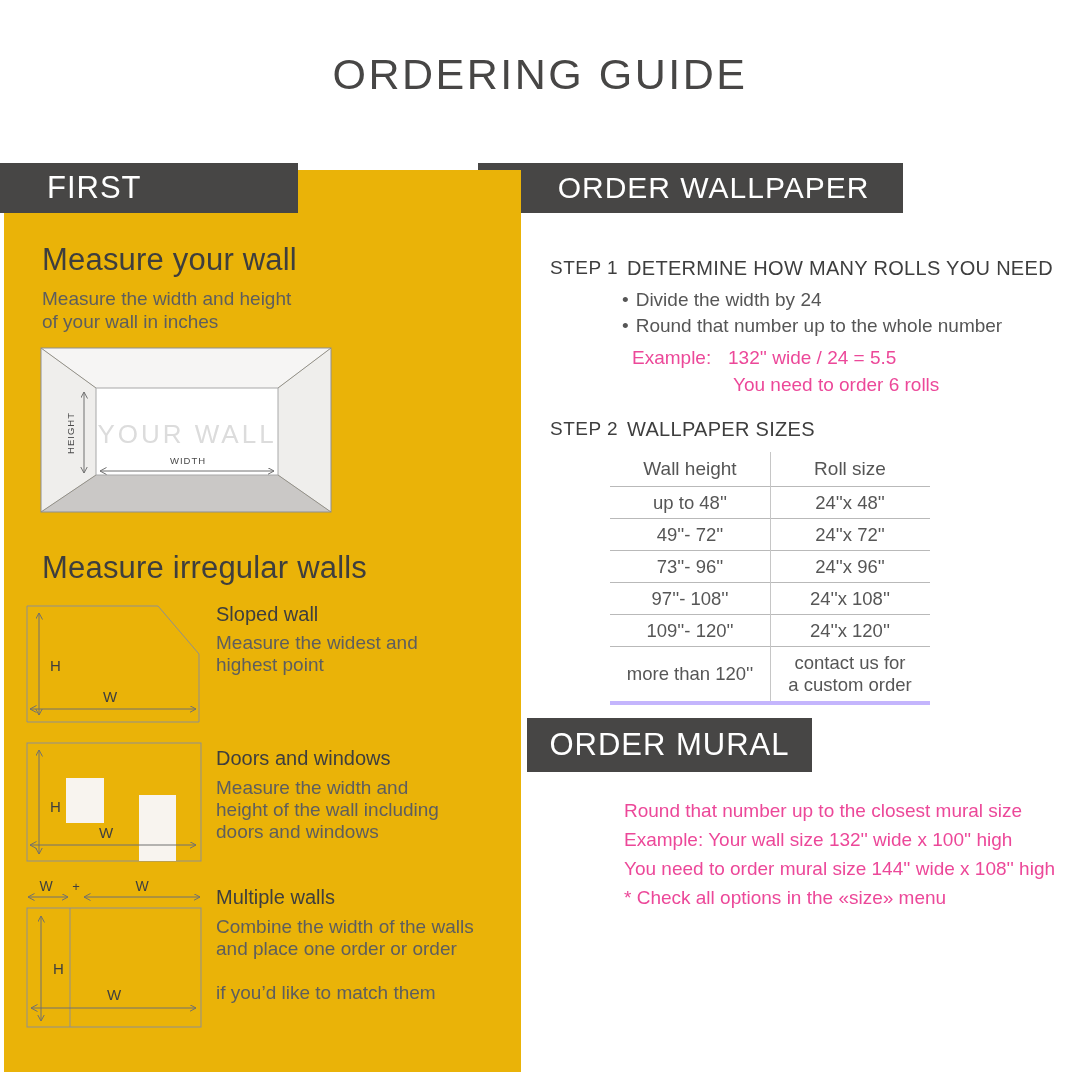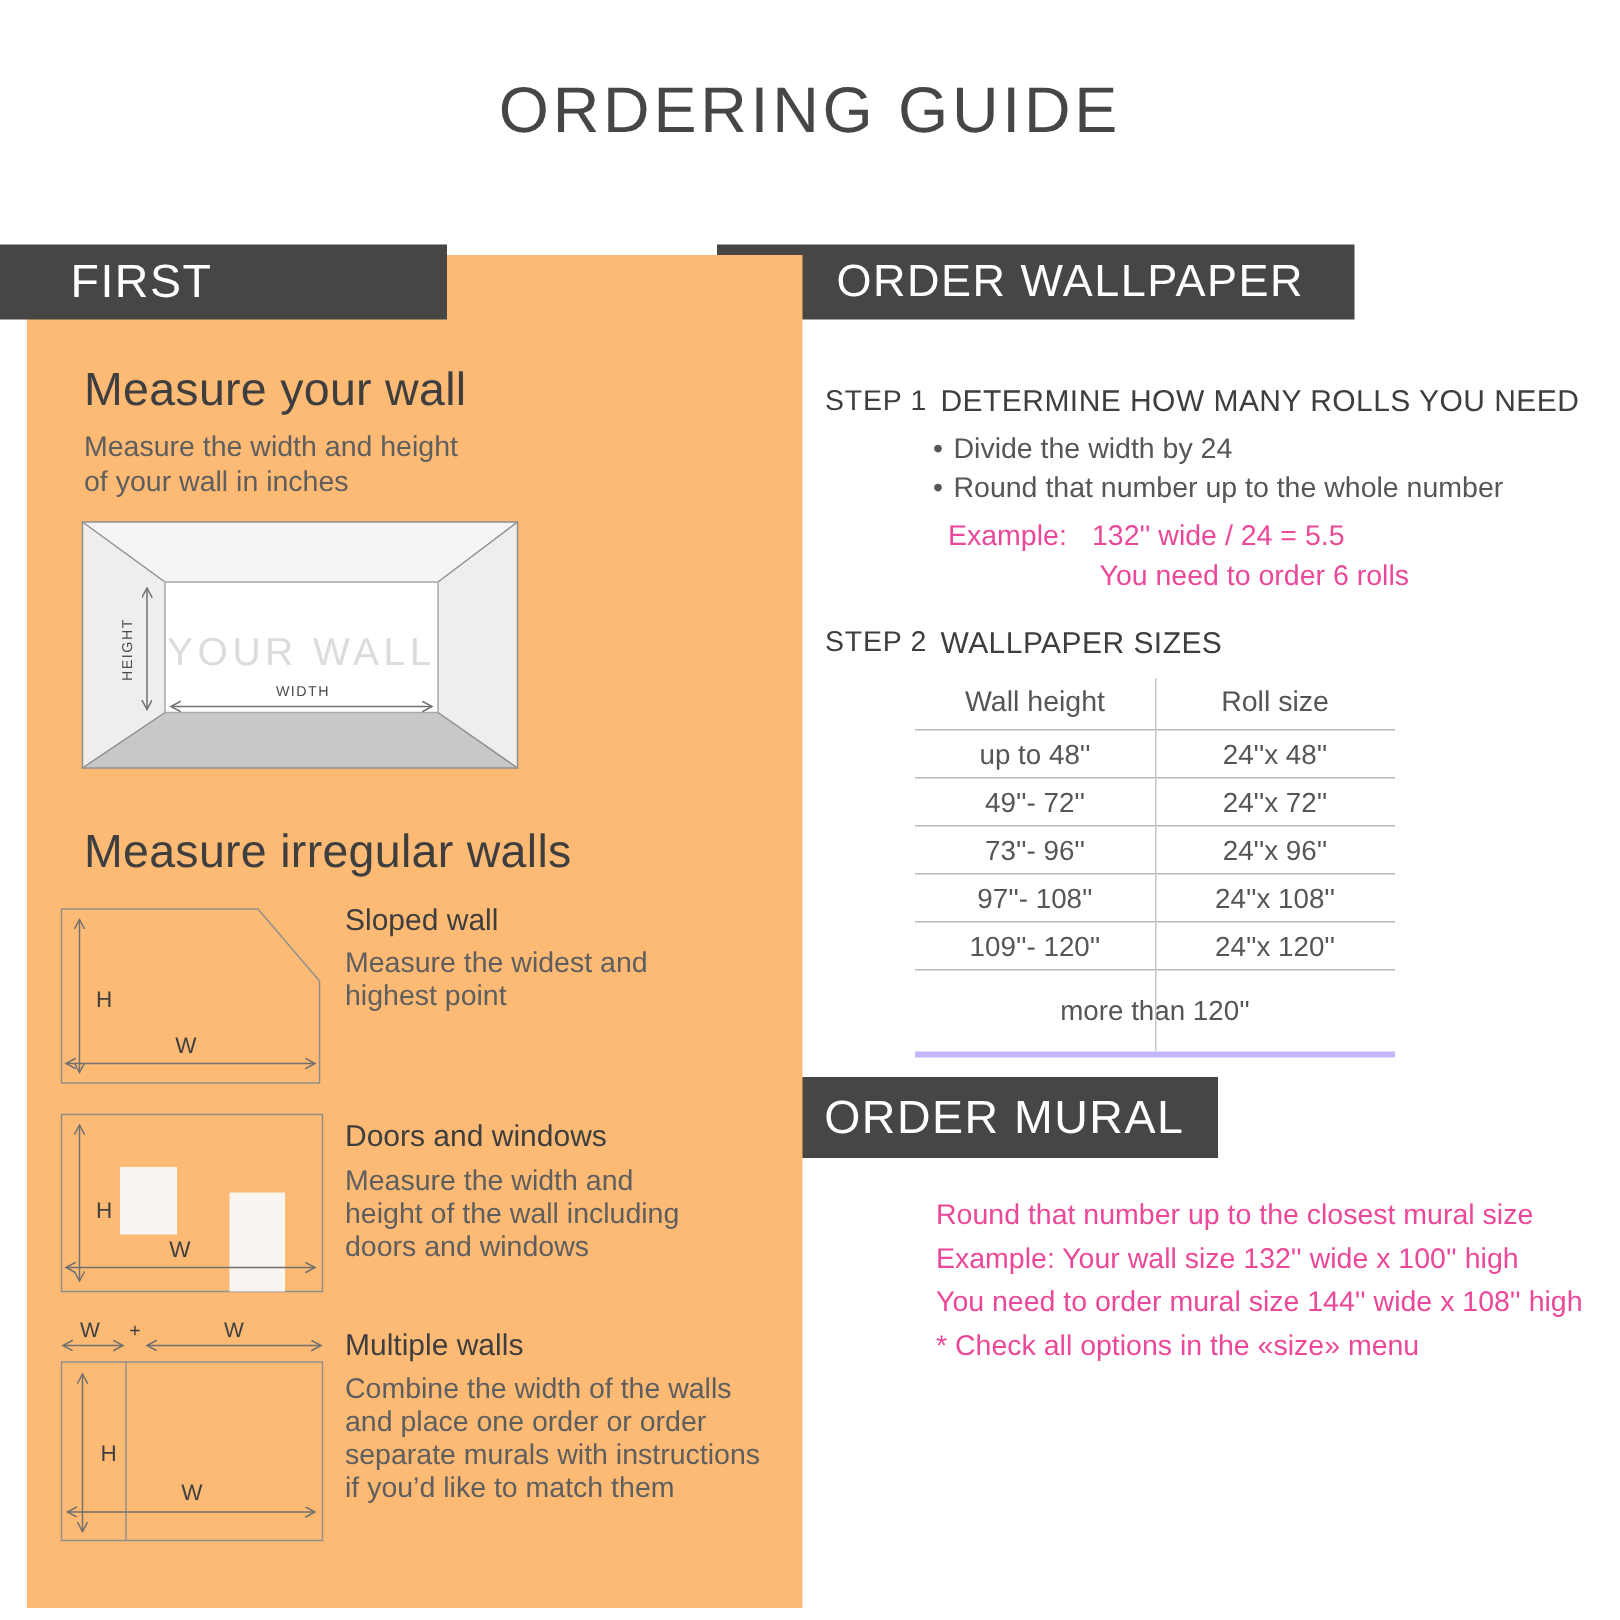--- a/index.html
+++ b/index.html
@@ -14,22 +14,22 @@
   .banner{position:absolute;background:#474645;color:#fff;letter-spacing:1px;}
   .banner-first{left:0;top:163px;width:298px;height:50px;line-height:50px;
                 padding-left:47px;font-size:31px;box-sizing:border-box;z-index:3;}
   .banner-wallpaper{left:478px;top:163px;width:425px;height:50px;line-height:50px;
                     font-size:30px;z-index:1;}
   .banner-wallpaper .inner{display:block;padding-left:46px;text-align:center;}
   .banner-mural{left:527px;top:718px;width:285px;height:54px;line-height:54px;
                 font-size:31px;text-align:center;z-index:1;}
 
   
-  .panel{position:absolute;left:18px;top:170px;width:517px;height:902px;
-         background:#fdba74;z-index:2;}
+  .panel{position:absolute;left:4px;top:170px;width:517px;height:902px;
+         background:#eab308;z-index:2;}
   .panel *{box-sizing:border-box;}
   .section-heading{position:absolute;margin:0;font-size:31px;font-weight:500;
                    color:#3E3E3E;letter-spacing:0.2px;}
   .note-line{position:absolute;font-size:19px;color:#5E5E5E;line-height:23px;}
   .item-title{position:absolute;margin:0;font-size:20px;font-weight:500;color:#3E3E3E;}
   .item-body-line{position:absolute;font-size:19px;color:#5E5E5E;}
 
   
   .step-label{position:absolute;font-size:19px;color:#3E3E3E;letter-spacing:0.5px;text-align:center;}
   .step-title{position:absolute;font-size:20px;color:#3E3E3E;letter-spacing:0.3px;}
@@ -153,21 +153,20 @@
       <rect x="1" y="32" width="174" height="119" class="dline"></rect>
       <line x1="44" y1="32" x2="44" y2="151" class="dline"></line>
       <line x1="15" y1="40" x2="15" y2="145" class="aline" marker-start="url(#ah4)" marker-end="url(#ah4)"></line>
       <text x="27" y="98" class="dlabel">H</text>
       <line x1="5" y1="132" x2="170" y2="132" class="aline" marker-start="url(#ah4)" marker-end="url(#ah4)"></line>
       <text x="88" y="124" text-anchor="middle" class="dlabel">W</text>
     </svg>
     <h3 class="item-title" style="left:212px;top:716px;">Multiple walls</h3>
     <div class="item-body-line" style="left:212px;top:746px;">Combine the width of the walls</div>
     <div class="item-body-line" style="left:212px;top:768px;">and place one order or order</div>
-    <div class="item-body-line" style="left:212px;top:790px;">separate murals with instructions</div>
     <div class="item-body-line" style="left:212px;top:812px;">if you’d like to match them</div>
   </div>
 
   <div class="step-label" style="left:550px;top:257px;">STEP 1</div>
   <div class="step-title" style="left:627px;top:257px;">DETERMINE HOW MANY ROLLS YOU NEED</div>
 
   <div class="bullet-line" style="left:622px;top:289px;">
     <span class="glyph">•</span><span>Divide the width by 24</span>
   </div>
   <div class="bullet-line" style="left:622px;top:315px;">
@@ -202,20 +201,22 @@
     <div class="trow r">
       <div class="tcell">97''- 108''</div>
       <div class="tcell">24''x 108''</div>
     </div>
     <div class="trow r">
       <div class="tcell">109''- 120''</div>
       <div class="tcell">24''x 120''</div>
     </div>
     <div class="trow r last">
       <div class="tcell">more than 120''</div>
+      <div class="tcell">contact us for
+a custom order</div>
     </div>
   </div>
 
   <div class="mural-line" style="left:624px;top:800px;">Round that number up to the closest mural size</div>
   <div class="mural-line" style="left:624px;top:829px;">Example: Your wall size 132'' wide x 100'' high</div>
   <div class="mural-line" style="left:624px;top:858px;">You need to order mural size 144'' wide x 108'' high</div>
   <div class="mural-line" style="left:624px;top:887px;">* Check all options in the «size» menu</div>
 
 </div>
 

